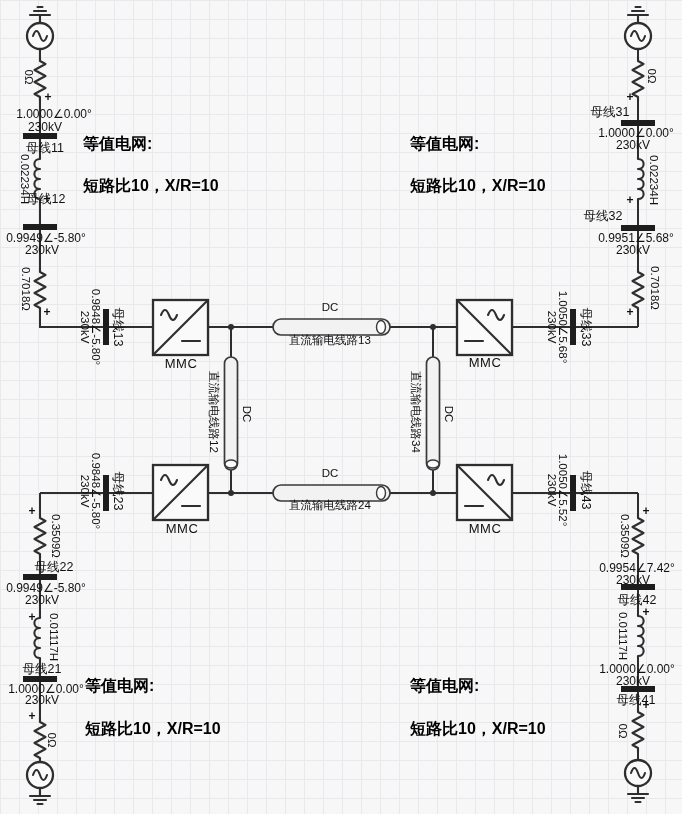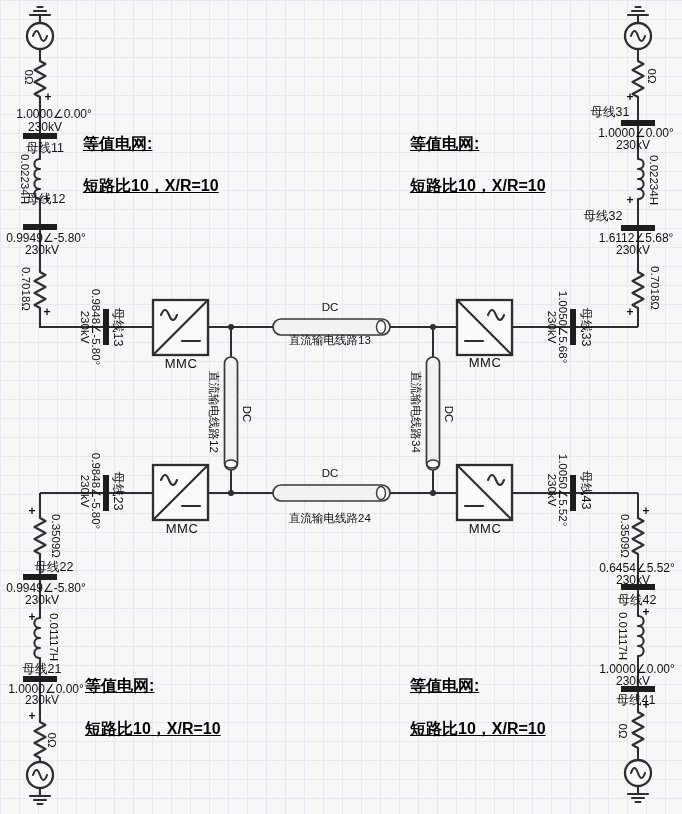--- a/index.html
+++ b/index.html
@@ -22,21 +22,21 @@
   .bus{fill:#1d1d1d;}
   .dot{fill:#2e2e2e;}
   .lb{position:absolute;font-size:12px;line-height:1;white-space:nowrap;
       transform:translate(-50%,-50%);}
   .vlb{position:absolute;font-size:11.5px;line-height:1;white-space:nowrap;
       transform-origin:0 0;transform:rotate(90deg) translate(-50%,-50%);}
   .buslb{font-size:12.5px;}
   .plus{font-size:12px;font-weight:bold;}
   .mmclb{font-size:13px;letter-spacing:.5px;}
   .dct{font-size:11.5px;}
-  .note{position:absolute;font-weight:bold;font-size:16px;white-space:nowrap;color:#000;text-decoration:underline;}
+  .note{position:absolute;font-weight:bold;font-size:16px;white-space:nowrap;color:#000;}
 </style>
 </head>
 <body>
 <div class="stage">
 
 <svg width="682" height="814" viewBox="0 0 682 814">
   <defs>
     <path id="resv" d="M0,0 V4 L5.5,7 L-5.5,13 L5.5,19 L-5.5,25 L5.5,31 L-5.5,37 L0,40 V44"></path>
     <path id="indl" d="M0,0 V2 C-7.5,2 -7.5,12 0,12 C-7.5,12 -7.5,22 0,22 C-7.5,22 -7.5,32 0,32 C-7.5,32 -7.5,42 0,42 V44"></path>
     <path id="indr" d="M0,0 V2 C7.5,2 7.5,12 0,12 C7.5,12 7.5,22 0,22 C7.5,22 7.5,32 0,32 C7.5,32 7.5,42 0,42 V44"></path>
@@ -165,21 +165,21 @@
 <div class="vlb buslb" style="left:118px;top:327px">母线13</div>
 
 <div class="vlb" style="left:651px;top:76px">0Ω</div>
 <div class="lb plus" style="left:630px;top:97px">+</div>
 <div class="lb buslb" style="left:610px;top:112px">母线31</div>
 <div class="lb" style="left:636px;top:133px">1.0000∠0.00°</div>
 <div class="lb" style="left:633px;top:145px">230kV</div>
 <div class="vlb" style="left:653px;top:180px">0.02234H</div>
 <div class="lb plus" style="left:630px;top:200px">+</div>
 <div class="lb buslb" style="left:603px;top:216px">母线32</div>
-<div class="lb" style="left:636px;top:238px">1.6112∠5.68°</div>
+<div class="lb" style="left:636px;top:238px">0.9951∠5.68°</div>
 <div class="lb" style="left:633px;top:250px">230kV</div>
 <div class="vlb" style="left:654px;top:288px">0.7018Ω</div>
 <div class="lb plus" style="left:630px;top:312px">+</div>
 <div class="vlb" style="left:551px;top:327px">230kV</div>
 <div class="vlb" style="left:562px;top:327px">1.0050∠5.68°</div>
 <div class="vlb buslb" style="left:586px;top:327px">母线33</div>
 
 <div class="vlb" style="left:84px;top:491px">230kV</div>
 <div class="vlb" style="left:95px;top:491px">0.9848∠-5.80°</div>
 <div class="vlb buslb" style="left:118px;top:491px">母线23</div>
@@ -194,38 +194,38 @@
 <div class="lb" style="left:46px;top:689px">1.0000∠0.00°</div>
 <div class="lb" style="left:42px;top:700px">230kV</div>
 <div class="lb plus" style="left:32px;top:716px">+</div>
 <div class="vlb" style="left:51px;top:740px">0Ω</div>
 
 <div class="vlb" style="left:551px;top:490px">230kV</div>
 <div class="vlb" style="left:562px;top:490px">1.0050∠5.52°</div>
 <div class="vlb buslb" style="left:586px;top:490px">母线43</div>
 <div class="lb plus" style="left:646px;top:511px">+</div>
 <div class="vlb" style="left:624px;top:536px">0.3509Ω</div>
-<div class="lb" style="left:637px;top:568px">0.6454∠5.52°</div>
+<div class="lb" style="left:637px;top:568px">0.9954∠7.42°</div>
 <div class="lb" style="left:633px;top:580px">230kV</div>
 <div class="lb buslb" style="left:637px;top:600px">母线42</div>
 <div class="lb plus" style="left:646px;top:612px">+</div>
 <div class="vlb" style="left:622px;top:636px">0.01117H</div>
 <div class="lb" style="left:637px;top:669px">1.0000∠0.00°</div>
 <div class="lb" style="left:633px;top:681px">230kV</div>
 <div class="lb buslb" style="left:636px;top:700px">母线41</div>
 <div class="lb plus" style="left:646px;top:705px">+</div>
 <div class="vlb" style="left:622px;top:731px">0Ω</div>
 
 <div class="lb mmclb" style="left:181px;top:363px">MMC</div>
 <div class="lb mmclb" style="left:485px;top:362px">MMC</div>
 <div class="lb mmclb" style="left:182px;top:528px">MMC</div>
 <div class="lb mmclb" style="left:485px;top:528px">MMC</div>
 
 <div class="lb dct" style="left:330px;top:308px">DC</div>
 <div class="lb dct" style="left:330px;top:341px">直流输电线路13</div>
 <div class="lb dct" style="left:330px;top:474px">DC</div>
-<div class="lb dct" style="left:330px;top:519px">直流输电线路24</div>
+<div class="lb dct" style="left:330px;top:506px">直流输电线路24</div>
 <div class="vlb dct" style="left:213px;top:412px">直流输电线路12</div>
 <div class="vlb dct" style="left:246px;top:414px">DC</div>
 <div class="vlb dct" style="left:415px;top:412px">直流输电线路34</div>
 <div class="vlb dct" style="left:448px;top:414px">DC</div>
 
 </div>
 
 </body></html>

